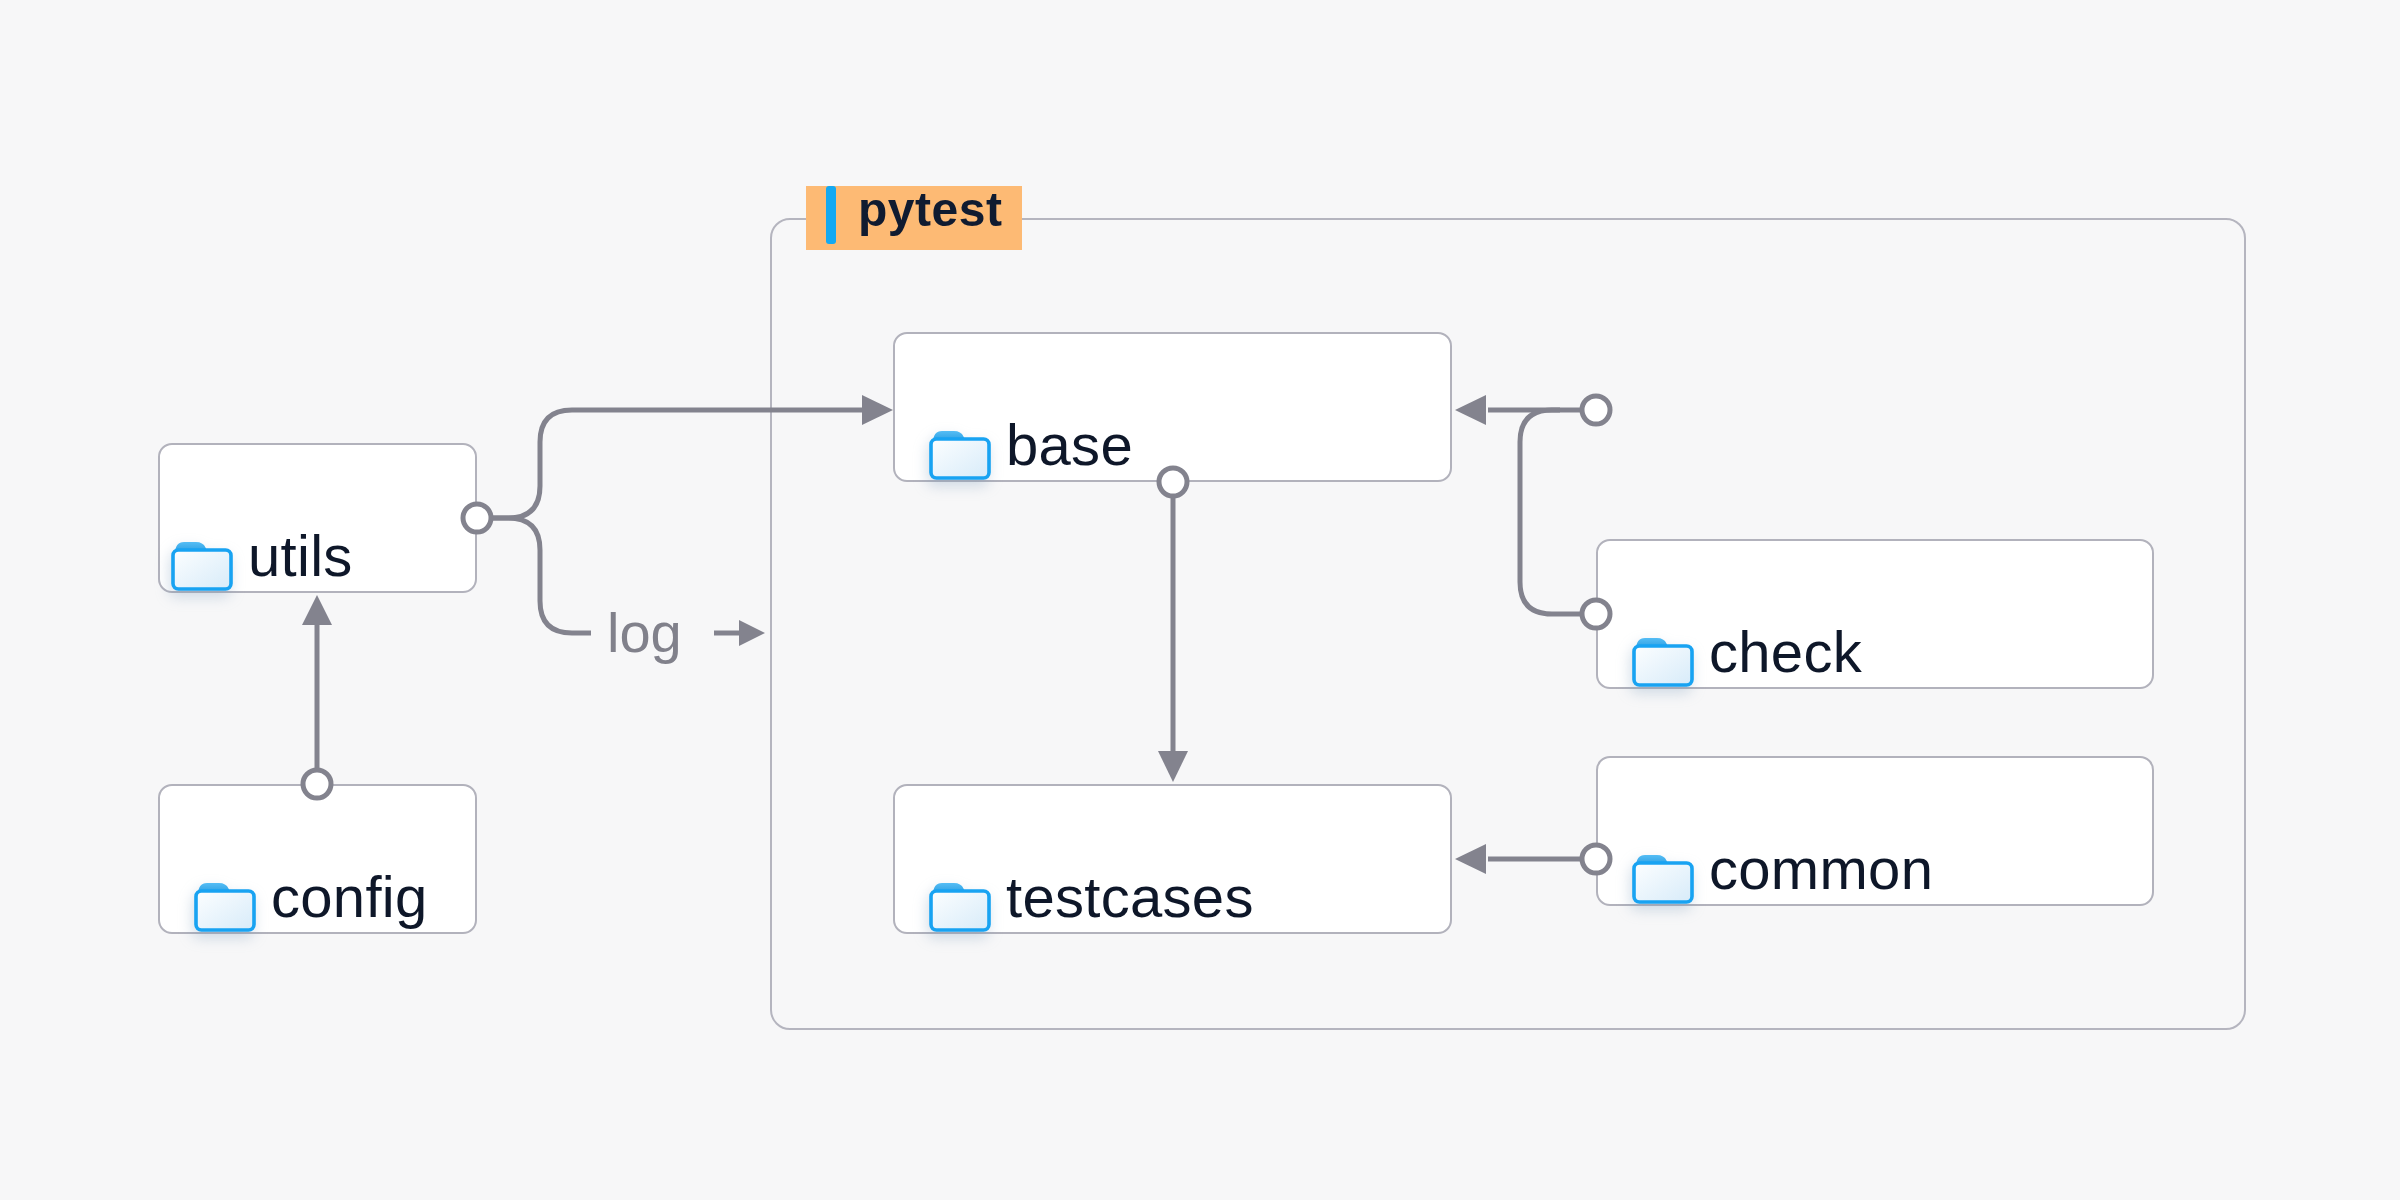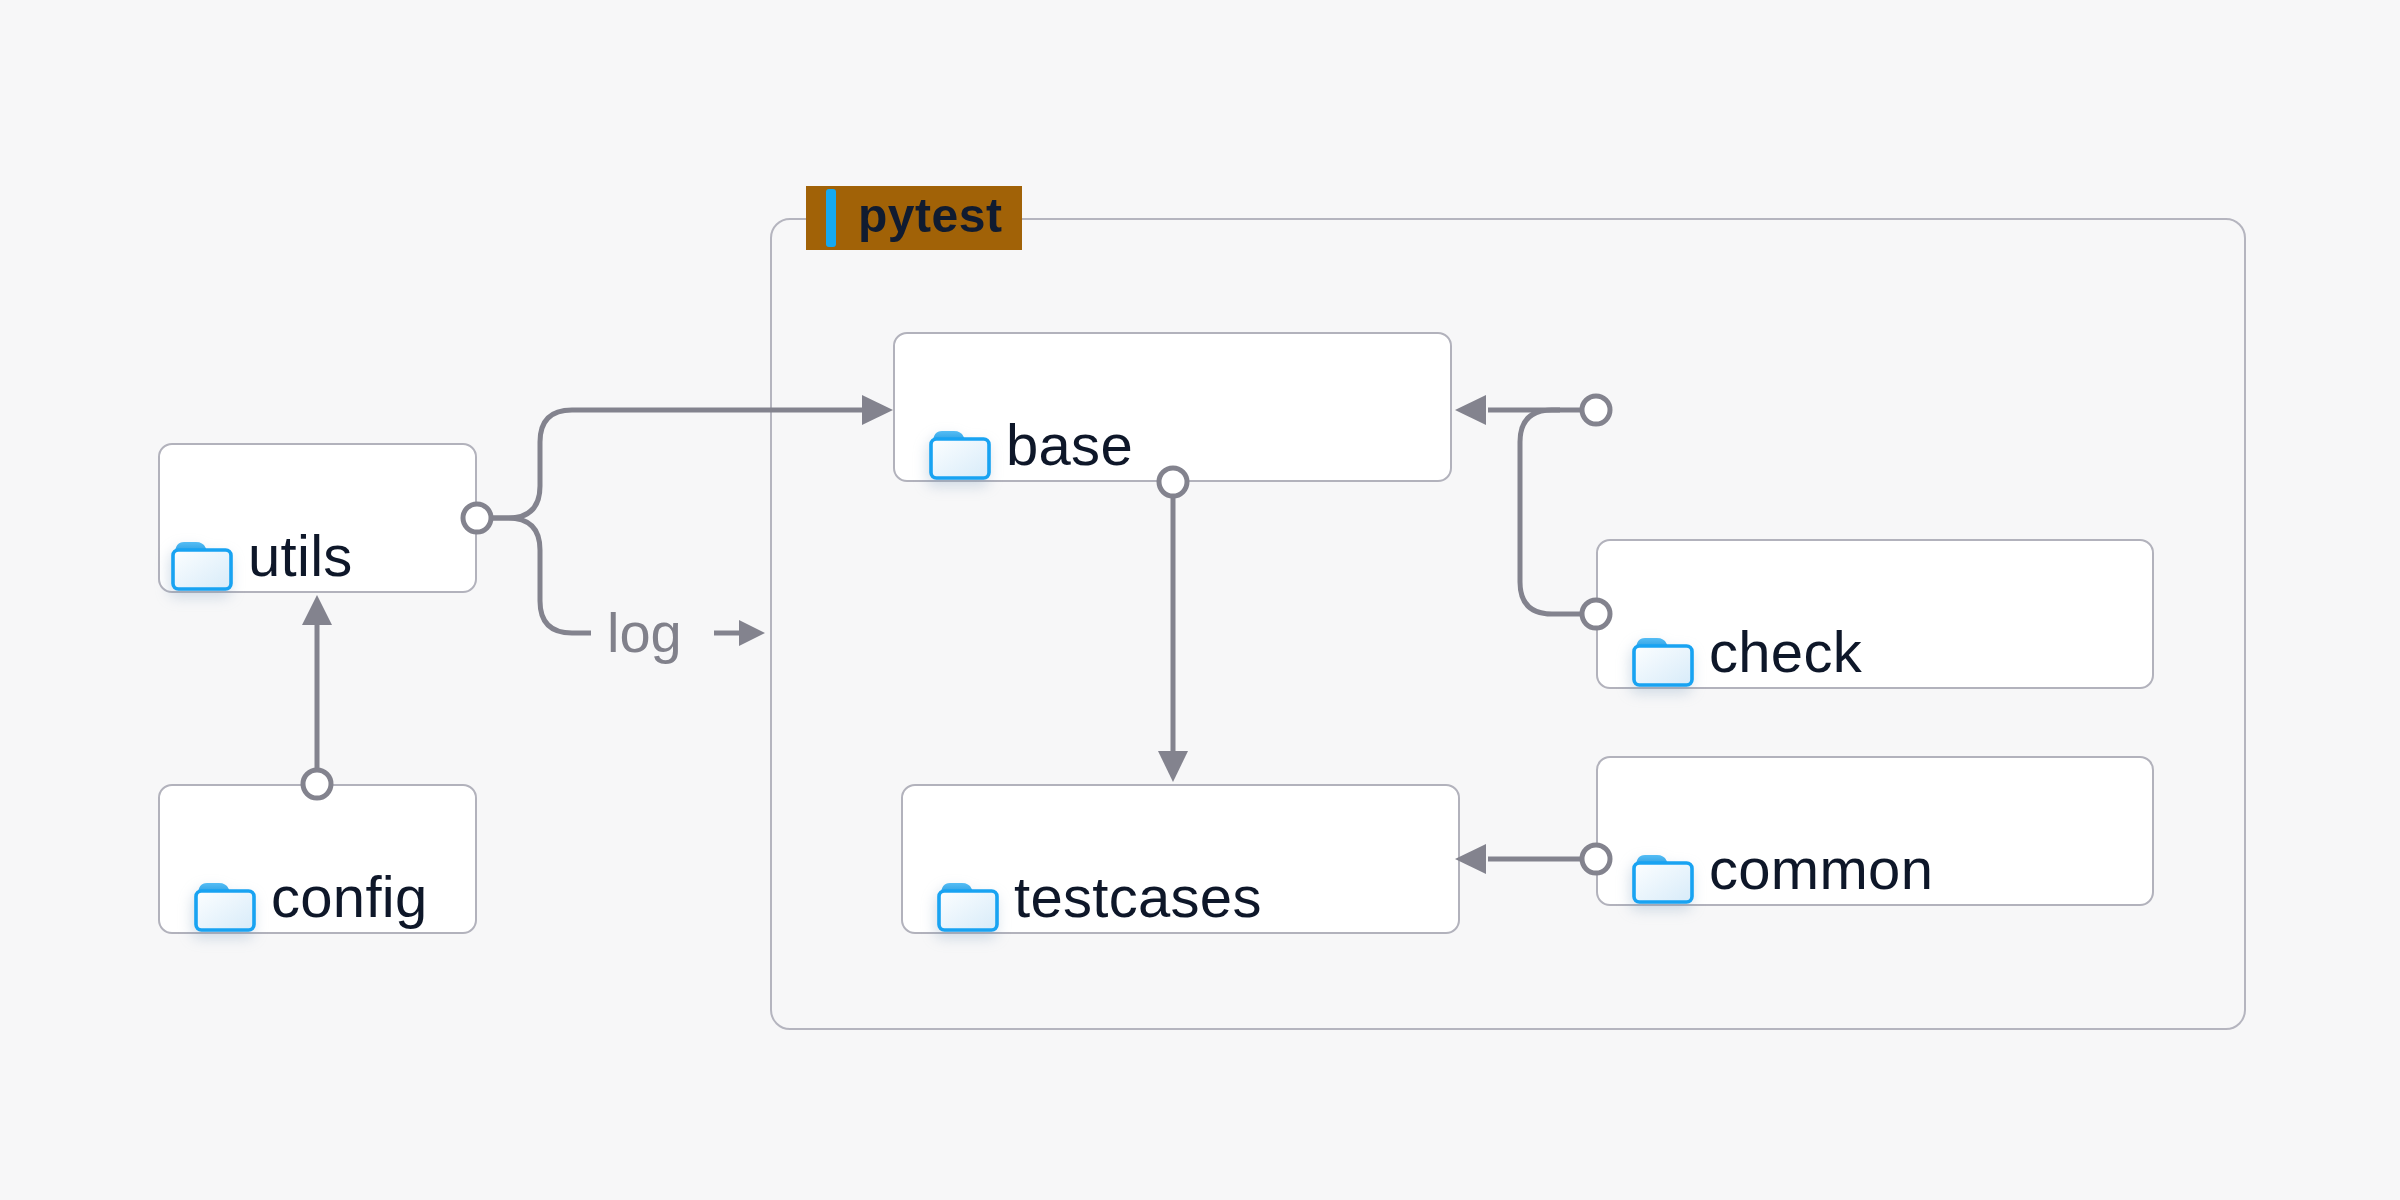--- a/index.html
+++ b/index.html
@@ -26,23 +26,22 @@
     border: 2.5px solid #b5b5bf;
     border-radius: 20px;
     box-sizing: border-box;
   }
   .group-label {
     position: absolute;
     left: 806px;
     top: 186px;
     height: 64px;
     display: flex;
-    align-items: center;
     gap: 22px;
-    background: #a16207;
+    background: #fdba74;
     padding: 0 20px;
     z-index: 2;
   }
   .accent-bar {
     width: 10px;
     height: 58px;
     border-radius: 3px;
     background: #14a9f1;
   }
   .group-label-text {
@@ -82,21 +81,21 @@
     height: 54px;
     flex: 0 0 auto;
     filter: drop-shadow(-2px 6px 7px rgba(110, 145, 180, 0.30));
   }
 
   #node-utils        { left: 158px;  top: 443px; width: 319px; padding-left: 10px; }
   #node-config       { left: 158px;  top: 784px; width: 319px; }
   #node-base         { left: 893px;  top: 332px; width: 559px; }
   #node-pymilvus-orm { left: 1596px; top: 332px; width: 558px; }
   #node-check        { left: 1596px; top: 539px; width: 558px; }
-  #node-testcases    { left: 893px;  top: 784px; width: 559px; margin-left: 8px; }
+  #node-testcases    { left: 893px;  top: 784px; width: 559px; }
   #node-common       { left: 1596px; top: 756px; width: 558px; }
 
   
   .edge-label {
     position: absolute;
     left: 607px;
     top: 601px;
     height: 64px;
     display: flex;
     align-items: center;

